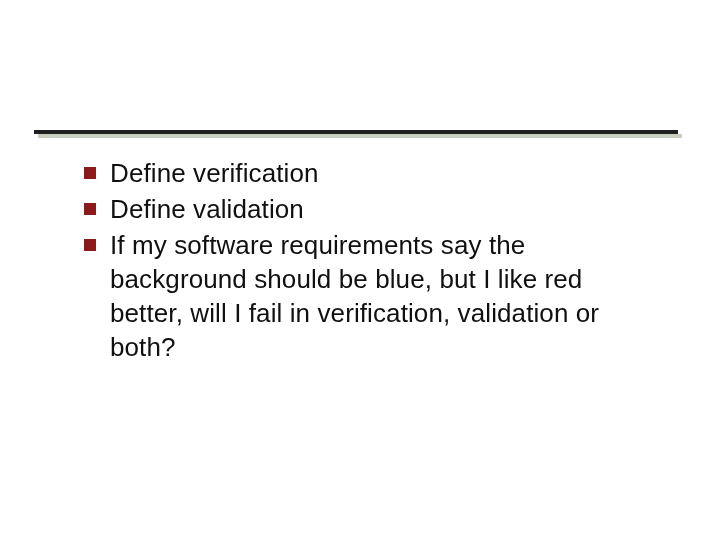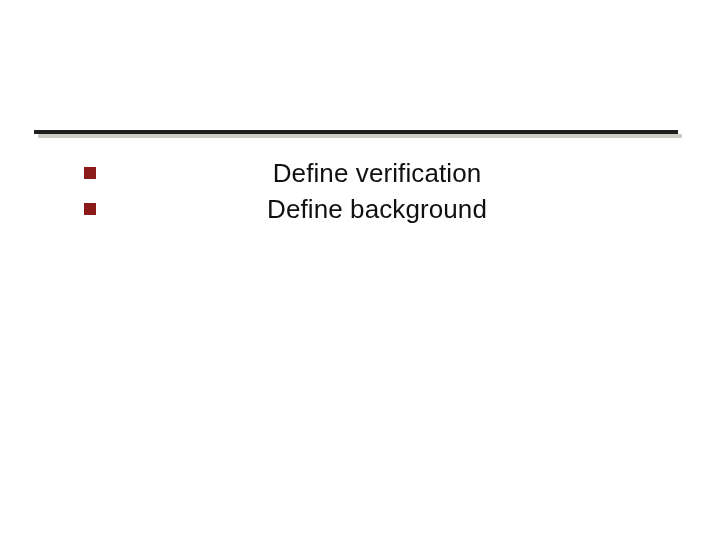--- a/index.html
+++ b/index.html
@@ -36,21 +36,20 @@
   .content {
     position: absolute;
     left: 84px;
     top: 156px;
     width: 560px;
   }
   .item {
     display: flex;
     align-items: flex-start;
     margin-bottom: 2px;
-    text-align: center;
   }
   .bullet {
     flex: 0 0 auto;
     width: 12px;
     height: 12px;
     background: #8b1a1a;
     margin-top: 11px;
     margin-right: 14px;
   }
   .text {
@@ -68,16 +67,20 @@
   <div class="rule-shadow"></div>
   <div class="rule"></div>
 
   <div class="content">
     <div class="item">
       <div class="bullet"></div>
       <div class="text">Define verification</div>
     </div>
     <div class="item">
       <div class="bullet"></div>
-      <div class="text">Define background</div>
+      <div class="text">Define validation</div>
+    </div>
+    <div class="item">
+      <div class="bullet"></div>
+      <div class="text">If my software requirements say the background should be blue, but I like red better, will I fail in verification, validation or both?</div>
     </div>
   </div>
 </div>
 
 </body></html>

